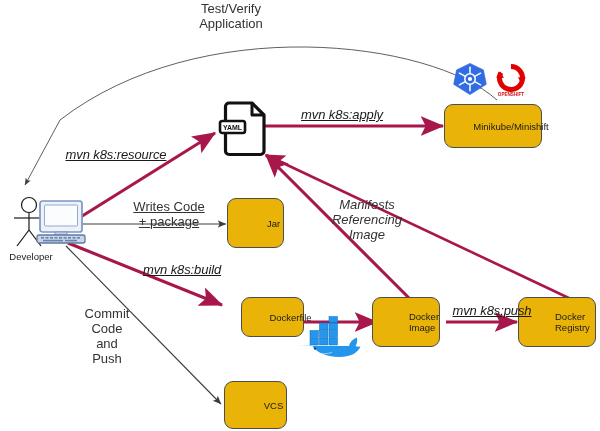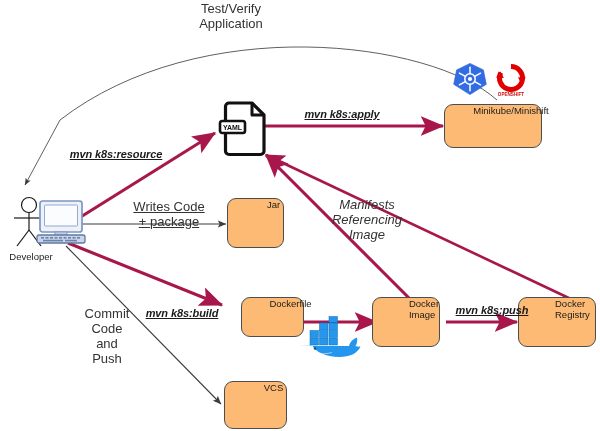--- a/index.html
+++ b/index.html
@@ -4,24 +4,24 @@
 <style>
   html,body{margin:0;padding:0;background:#ffffff;}
   body{
     width:600px;height:431px;position:relative;overflow:hidden;
     font-family:"Liberation Sans","DejaVu Sans",sans-serif;
     color:#262626;
   }
   #canvas{position:absolute;left:0;top:0;width:600px;height:431px;}
   .lbl{position:absolute;line-height:1.15;text-align:center;color:#333333;
        font-size:13px;white-space:pre-line;}
-  .goal{font-style:italic;font-weight:bold;text-decoration:underline;
-        color:#1a1a1a;font-size:11px;letter-spacing:-0.1px;}
+  .goal{font-style:italic;font-weight:normal;text-decoration:underline;
+        color:#1a1a1a;font-size:13px;letter-spacing:-0.1px;}
   .node{position:absolute;border:1.1px solid #4d4d4d;border-radius:9px;
-        background:#fdba74;display:flex;justify-content:center;
+        background:#eab308;display:flex;align-items:center;justify-content:center;
         font-size:9.5px;color:#1a1a1a;box-sizing:border-box;padding-left:36px;}
   .icon{position:absolute;}
   svg{display:block;overflow:visible;}
   .devlabel{position:absolute;font-size:9.5px;color:#1a1a1a;text-align:center;}
 </style>
 </head>
 <body>
 
 <svg id="canvas" viewBox="0 0 600 431">
   <defs>
@@ -169,21 +169,21 @@
 <div class="lbl" style="left:167px;top:2px;width:128px;">Test/Verify
 Application</div>
 
 <div class="lbl goal" style="left:61px;top:148px;width:110px;">mvn k8s:resource</div>
 
 <div class="lbl goal" style="left:297px;top:108px;width:90px;">mvn k8s:apply</div>
 
 <div class="lbl" style="left:126px;top:200px;width:86px;text-decoration:underline;">Writes Code
 + package</div>
 
-<div class="lbl goal" style="left:134px;top:263px;width:96px;margin-top:44px;">mvn k8s:build</div>
+<div class="lbl goal" style="left:134px;top:263px;width:96px;">mvn k8s:build</div>
 
 <div class="lbl goal" style="left:450px;top:304px;width:84px;">mvn k8s:push</div>
 
 <div class="lbl" style="left:331px;top:198px;width:72px;font-style:italic;">Manifests
 Referencing
 Image</div>
 
 <div class="lbl" style="left:80px;top:307px;width:54px;">Commit
 Code
 and

